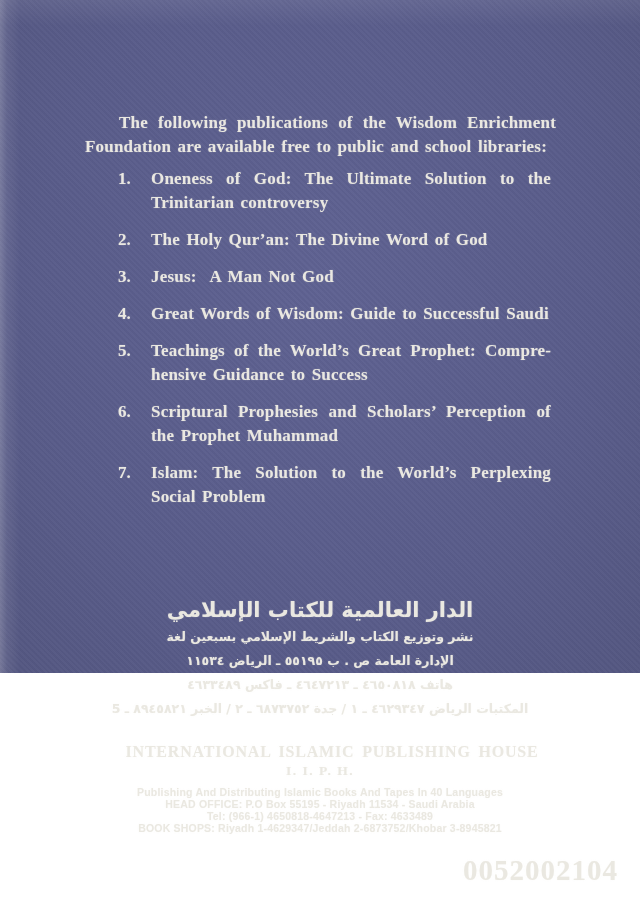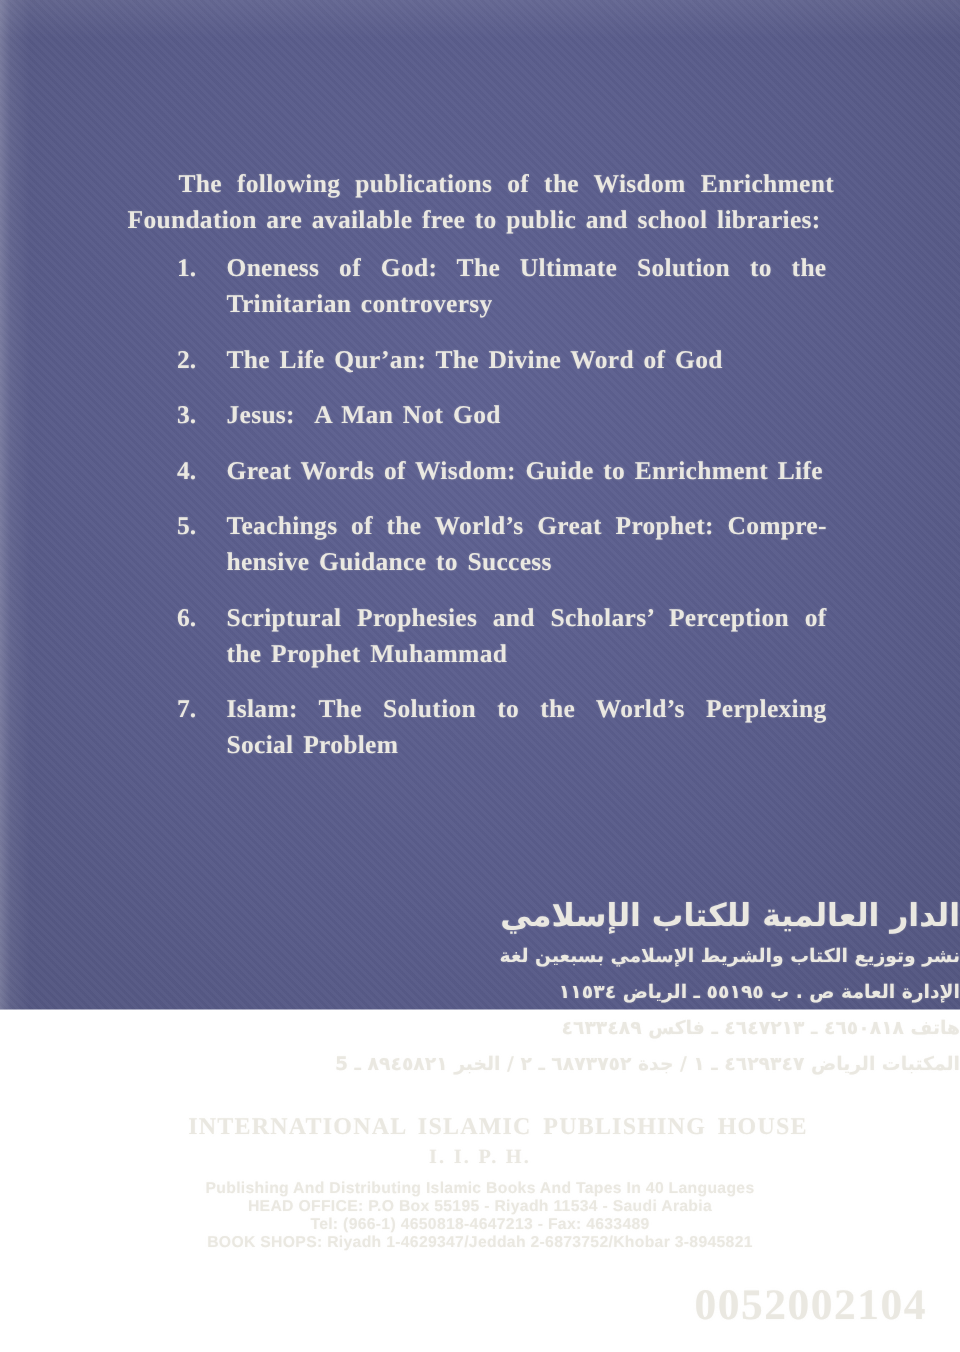--- a/index.html
+++ b/index.html
@@ -49,21 +49,21 @@
   .pub-title {
     flex: 1;
     text-align: justify;
     word-spacing: 2px;
     letter-spacing: 0.2px;
   }
 
   .arabic {
     position: absolute;
     top: 598px; left: 0; right: 0;
-    text-align: right;
+    text-align: center;
     direction: rtl;
     font-family: "DejaVu Sans", sans-serif;
   }
   .arabic-title {
     font-size: 21px;
     font-weight: bold;
     letter-spacing: 0.5px;
   }
   .arabic-lines {
     margin-top: 3px;
@@ -114,29 +114,29 @@
 
   <p class="intro">The following publications of the Wisdom Enrichment Foundation are available free to public and school libraries:</p>
 
   <ol class="pubs">
     <li class="pub-item">
       <span class="pub-num">1.</span>
       <span class="pub-title">Oneness of God: The Ultimate Solution to the Trinitarian controversy</span>
     </li>
     <li class="pub-item">
       <span class="pub-num">2.</span>
-      <span class="pub-title">The Life Qur’an: The Divine Word of God</span>
+      <span class="pub-title">The Holy Qur’an: The Divine Word of God</span>
     </li>
     <li class="pub-item">
       <span class="pub-num">3.</span>
       <span class="pub-title">Jesus: &nbsp;A Man Not God</span>
     </li>
     <li class="pub-item">
       <span class="pub-num">4.</span>
-      <span class="pub-title">Great Words of Wisdom: Guide to Enrichment Life</span>
+      <span class="pub-title">Great Words of Wisdom: Guide to Successful Saudi</span>
     </li>
     <li class="pub-item">
       <span class="pub-num">5.</span>
       <span class="pub-title">Teachings of the World’s Great Prophet: Compre­hensive Guidance to Success</span>
     </li>
     <li class="pub-item">
       <span class="pub-num">6.</span>
       <span class="pub-title">Scriptural Prophesies and Scholars’ Perception of the Prophet Muhammad</span>
     </li>
     <li class="pub-item">

